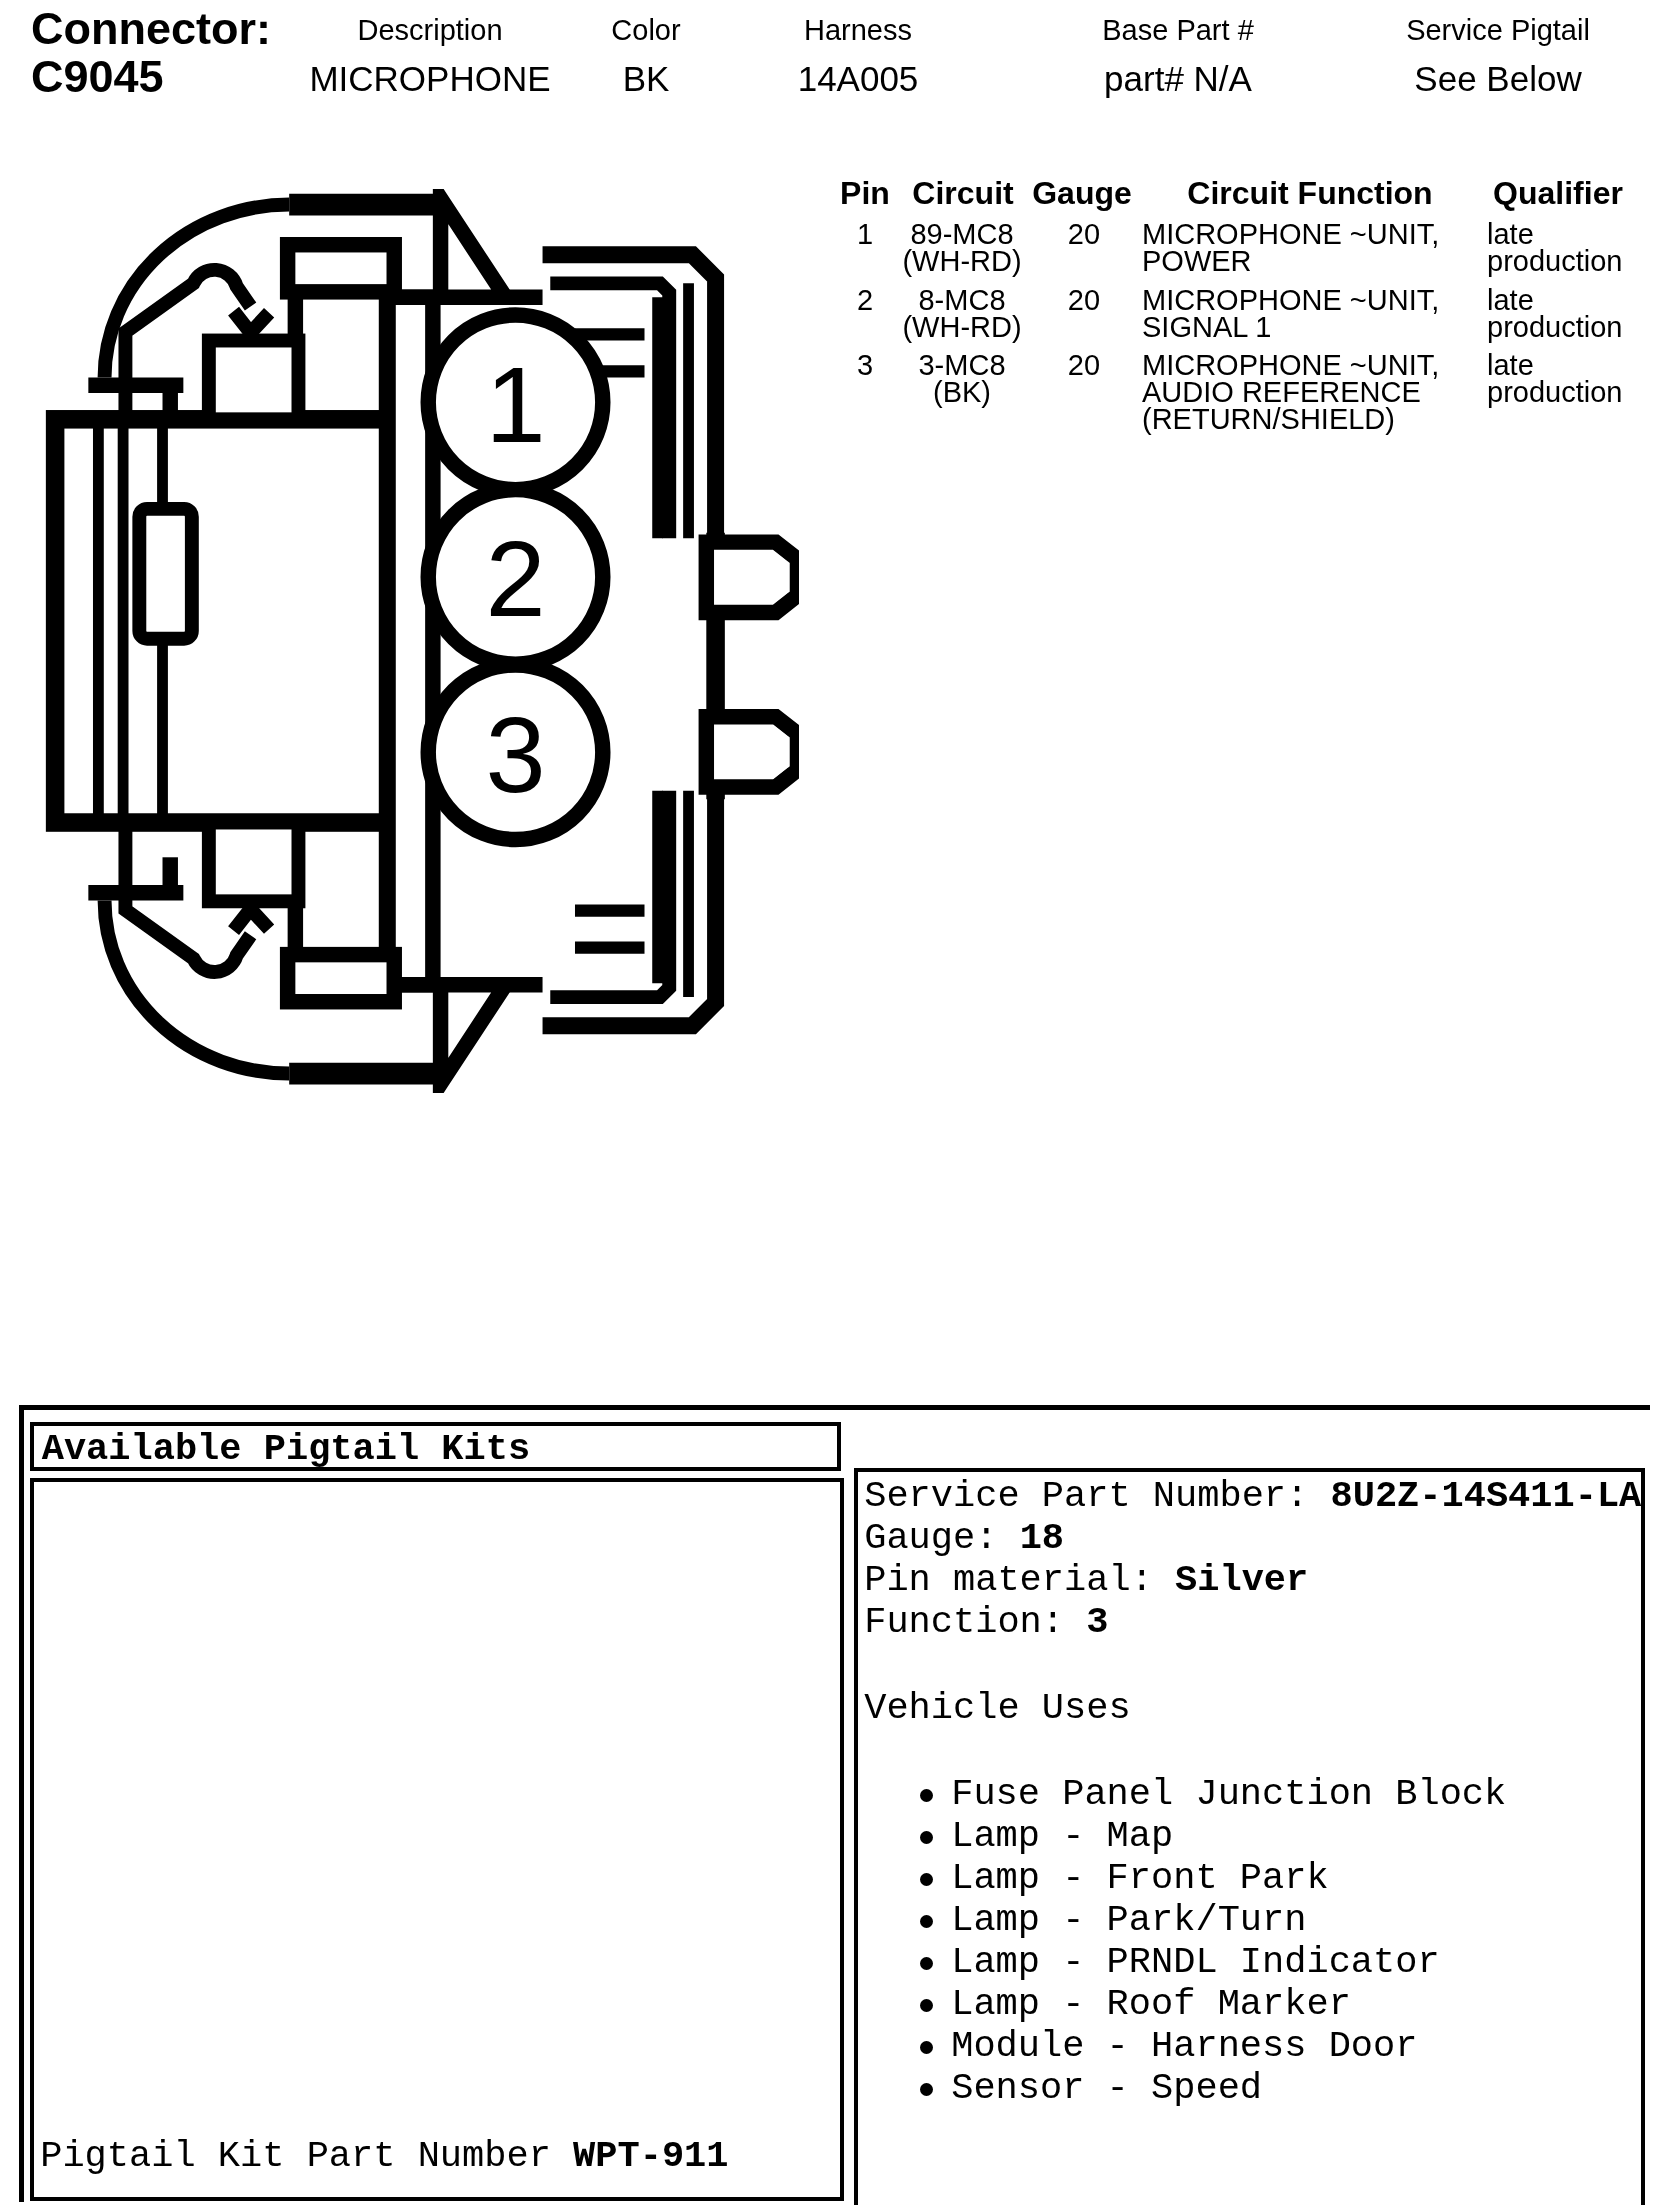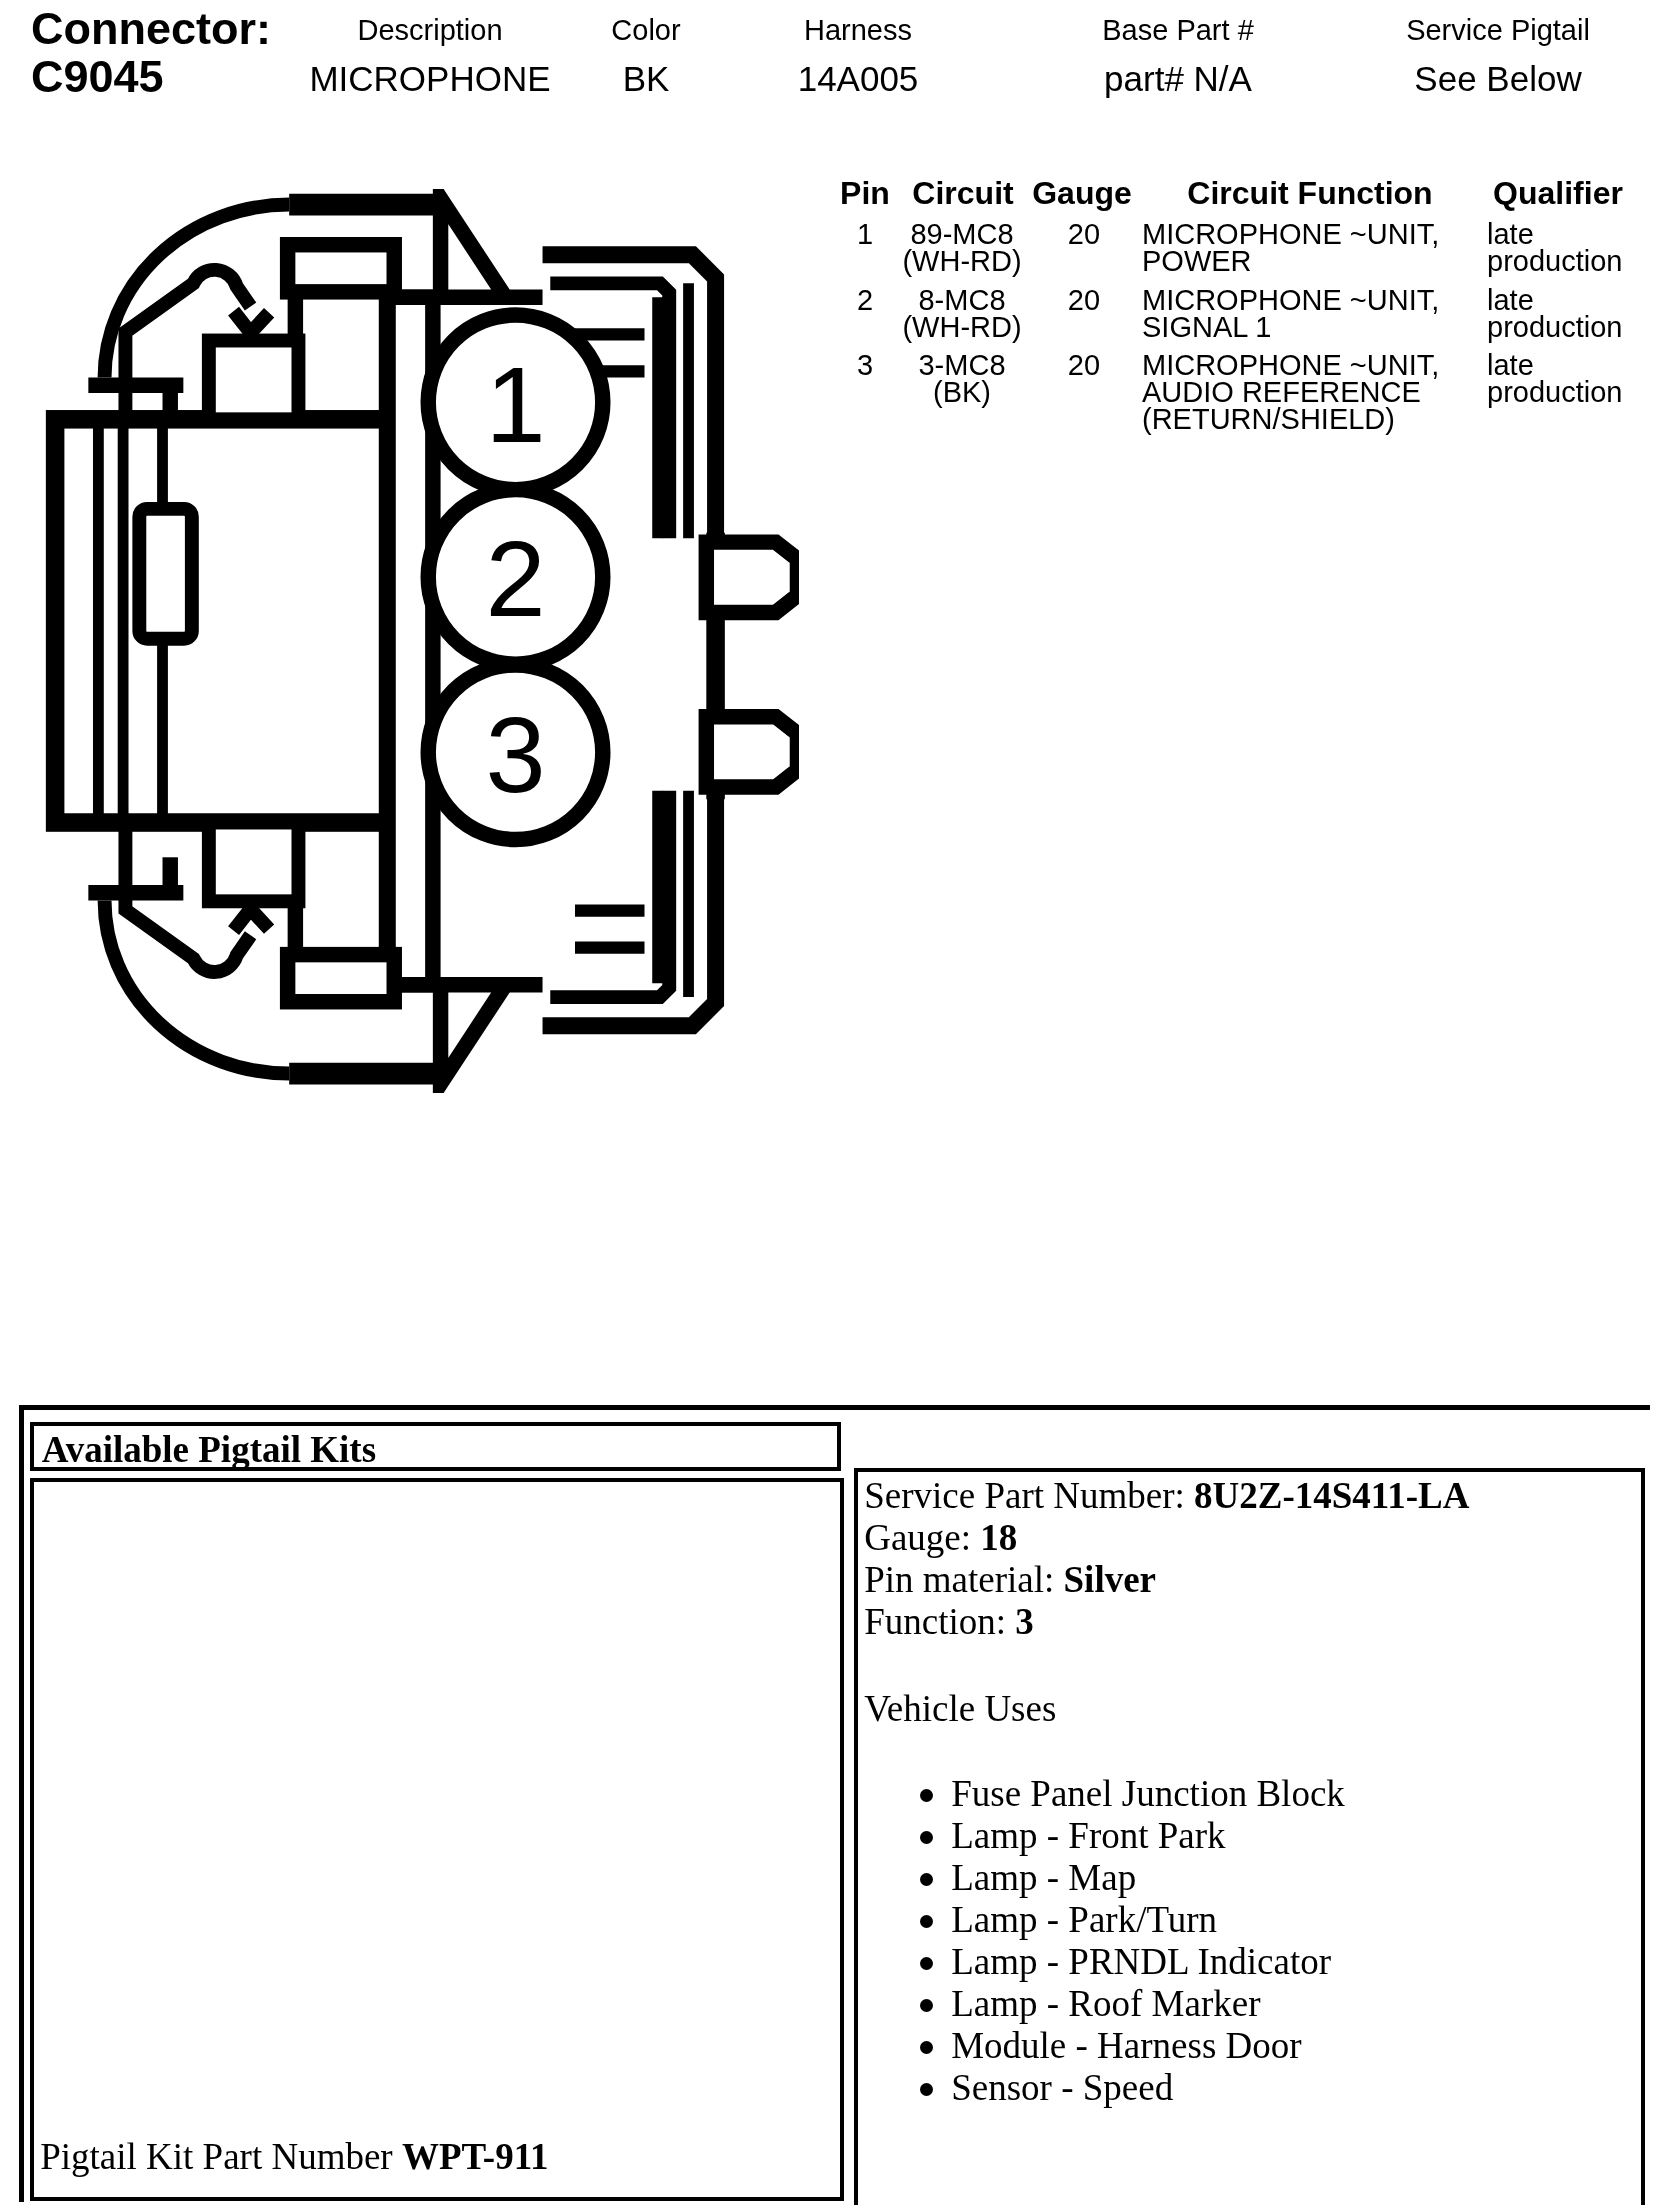--- a/index.html
+++ b/index.html
@@ -12,21 +12,21 @@
   .ctr { transform:translateX(-50%); text-align:center; }
   .b { font-weight:bold; }
   
   .main-title { font-size:45px; font-weight:bold; line-height:46px; }
   .col-label { font-size:29px; font-weight:normal; white-space:nowrap; }
   .col-value { font-size:35px; white-space:nowrap; }
   
   .pt-head { font-size:32px; font-weight:bold; white-space:nowrap; }
   .pt-cell { font-size:29px; line-height:27px; white-space:nowrap; }
   
-  .serif { font-family:Liberation Serif, serif; }
+  .serif { font-family:Liberation Mono, monospace; }
   .rule { background:#000; }
   .box { border:4.6px solid #000; }
   .kits-title { font-size:37px; font-weight:bold; }
   .detail-lines { font-size:37px; line-height:42px; white-space:nowrap; }
   .uses-title { font-size:37px; }
   ul.uses { list-style:none; }
   ul.uses li {
     position:relative; font-size:37px; line-height:42px;
     padding-left:87px; white-space:nowrap;
   }
@@ -194,22 +194,22 @@
 <div class="abs serif" style="left:854px;top:1468px;width:791px;height:808px;border:4.6px solid #000;border-bottom:0">
   <div class="abs detail-lines" style="left:6.2px;top:3.1px">
     <div><span>Service Part Number: </span><span class="b">8U2Z-14S411-LA</span></div>
     <div><span>Gauge: </span><span class="b">18</span></div>
     <div><span>Pin material: </span><span class="b">Silver</span></div>
     <div><span>Function: </span><span class="b">3</span></div>
   </div>
   <div class="abs uses-title" style="left:6.2px;top:215px">Vehicle Uses</div>
   <ul class="uses abs" style="left:6.2px;top:301px">
     <li>Fuse Panel Junction Block</li>
+    <li>Lamp - Map</li>
     <li>Lamp - Front Park</li>
-    <li>Lamp - Map</li>
     <li>Lamp - Park/Turn</li>
     <li>Lamp - PRNDL Indicator</li>
     <li>Lamp - Roof Marker</li>
     <li>Module - Harness Door</li>
     <li>Sensor - Speed</li>
   </ul>
 </div>
 
 
 </body></html>

